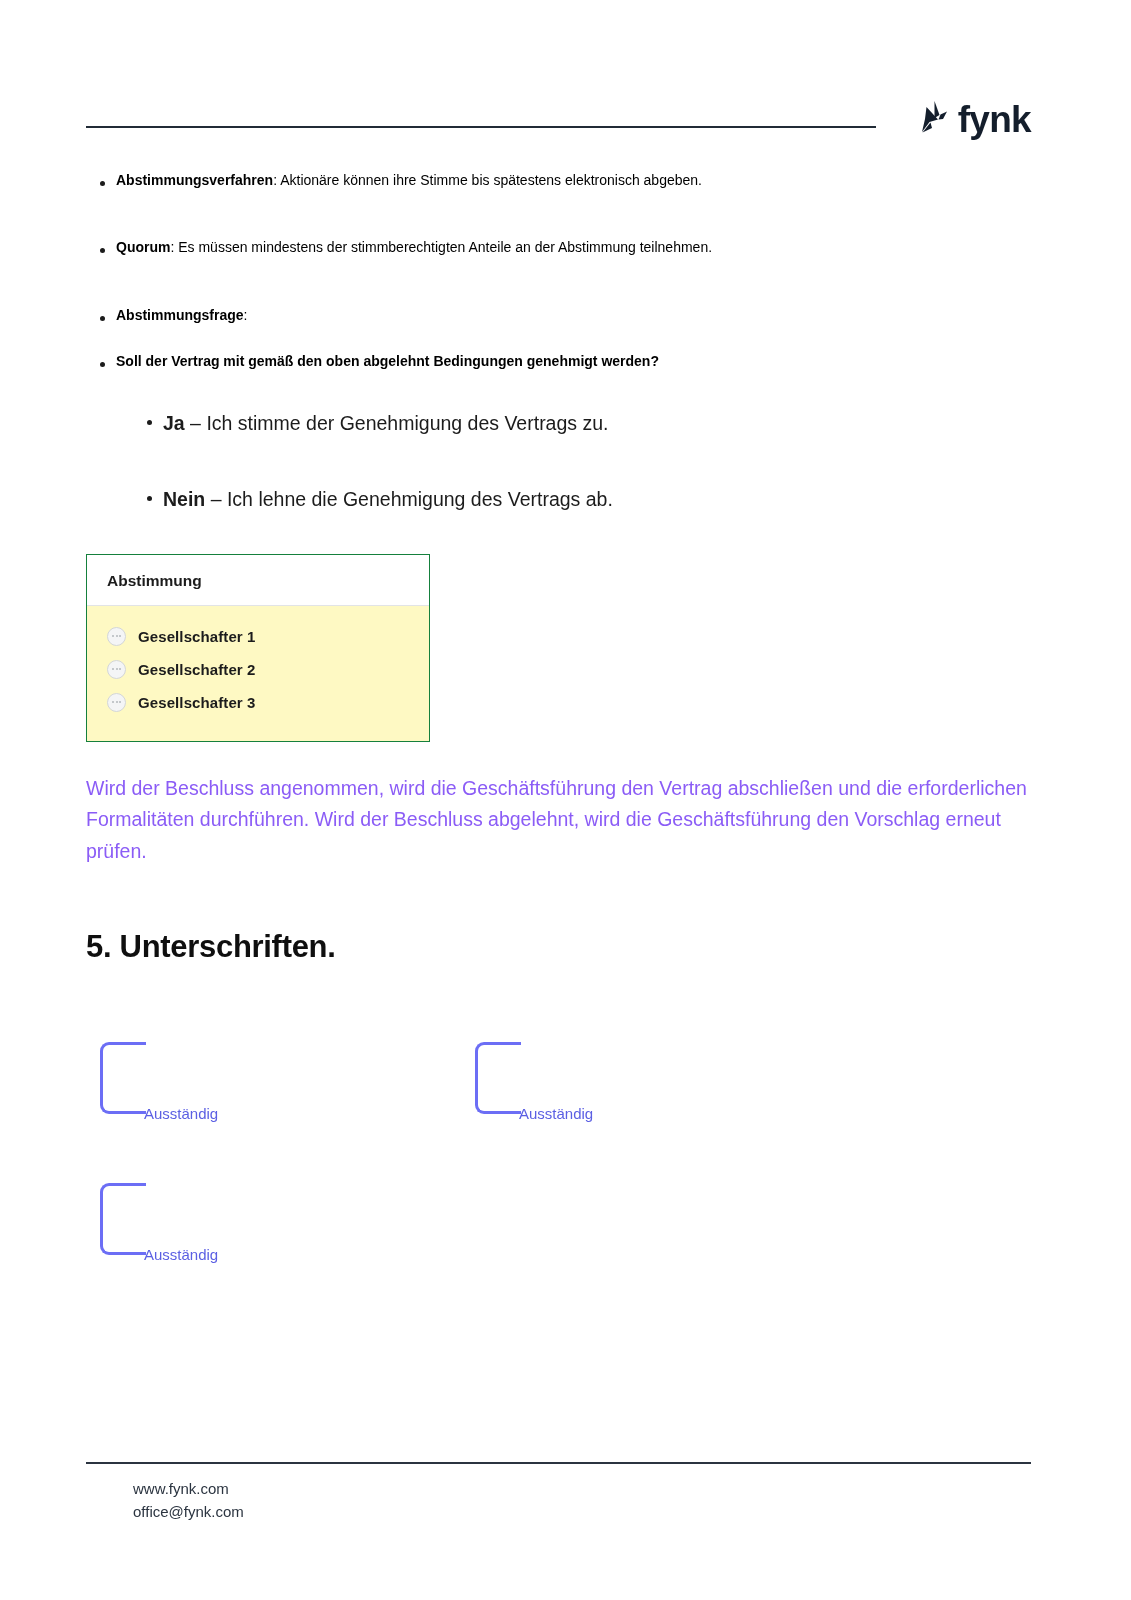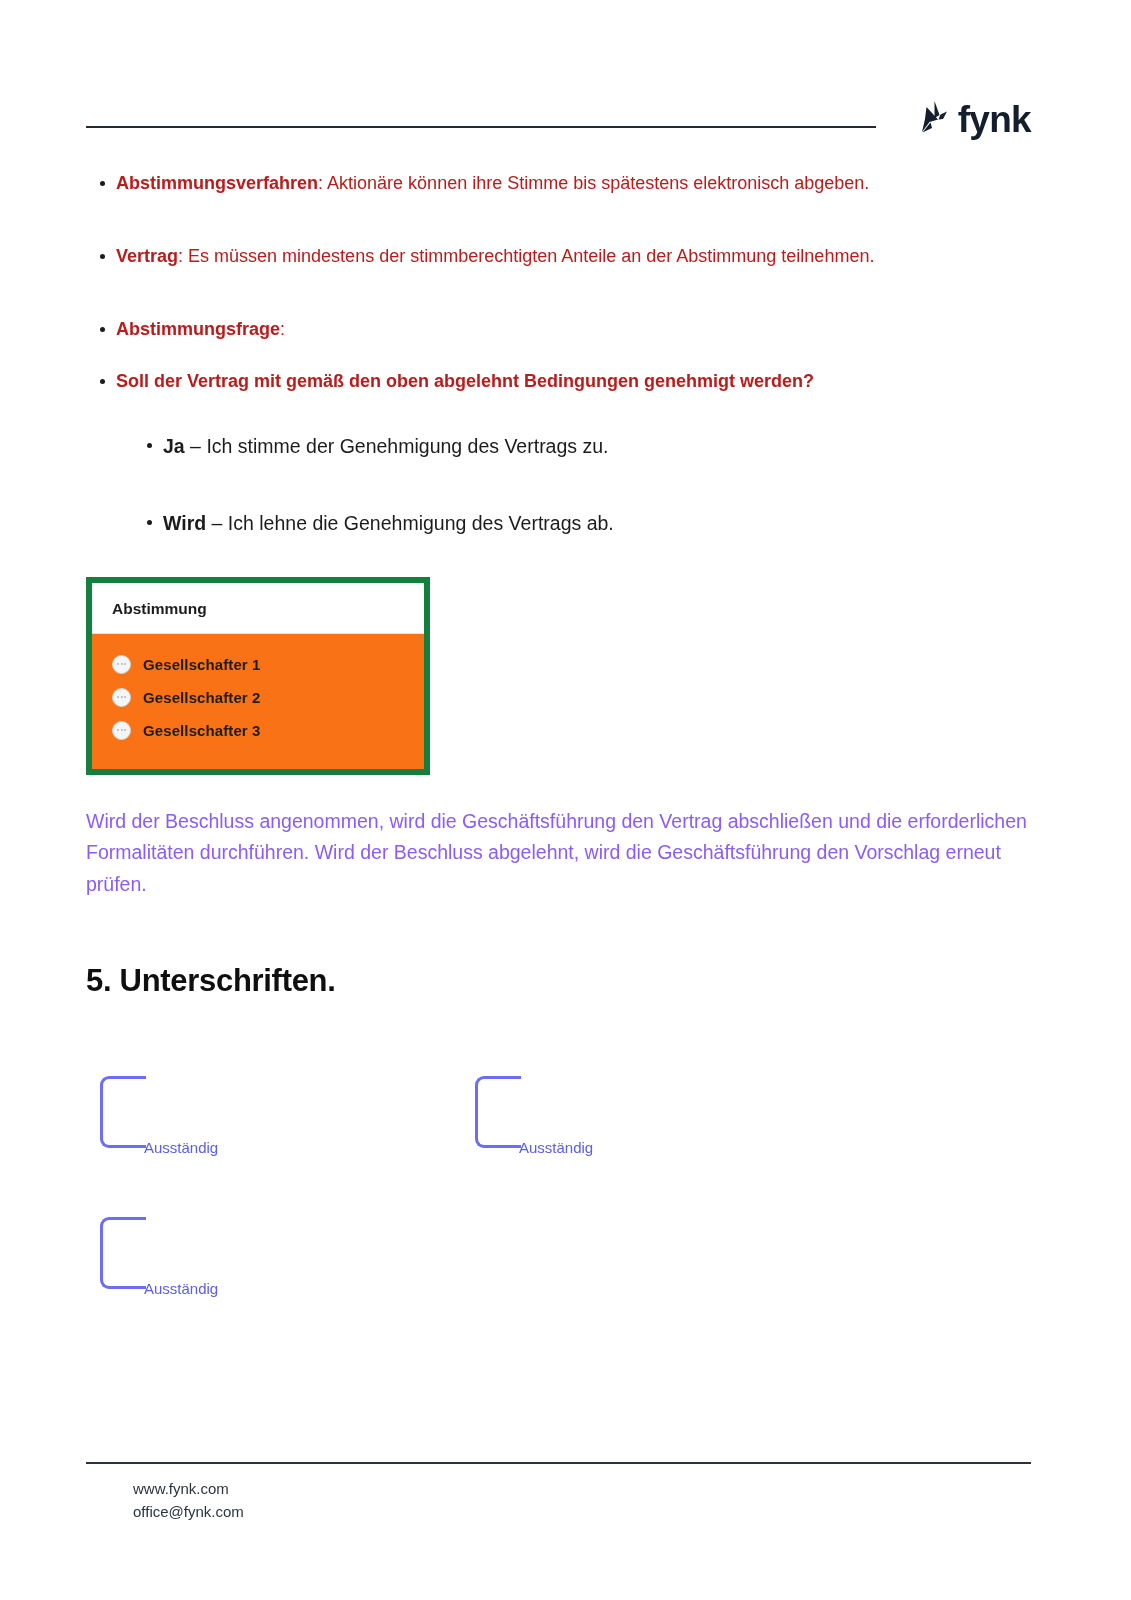--- a/index.html
+++ b/index.html
@@ -67,23 +67,23 @@
   }
 
   ul.bullets {
     list-style: none;
     margin: 0;
     padding: 0;
   }
   ul.bullets > li {
     position: relative;
     padding-left: 30px;
-    font-size: 18px;
+    font-size: 14px;
     line-height: 1.45;
-    color: #b91c1c;
+    color: #000000;
     margin-bottom: 47px;
   }
   ul.bullets > li::before {
     content: "";
     position: absolute;
     left: 14px;
     top: 11px;
     width: 5px;
     height: 5px;
     border-radius: 50%;
@@ -124,22 +124,22 @@
     background: #1c1c1c;
   }
   .sub-wrap {
     margin-left: 47px;
     margin-top: -4px;
   }
 
   
   .vote-card {
     width: 344px;
-    border: 6px solid #15803d;
-    background: #f97316;
+    border: 1px solid #15803d;
+    background: #fef9c3;
     box-sizing: border-box;
     margin-top: -8px;
   }
   .vote-card-header {
     background: #ffffff;
     border-bottom: 1px solid #e2e4e6;
     padding: 17px 20px 15px 20px;
     font-size: 15.5px;
     font-weight: bold;
     color: #1c1c1c;
@@ -273,37 +273,37 @@
     </div>
   </div>
 
   <div class="content">
 
     <ul class="bullets">
       <li>
         <span class="lbl">Abstimmungsverfahren</span><span>: </span><span>Aktionäre können ihre Stimme bis spätestens  elektronisch abgeben.</span>
       </li>
       <li>
-        <span class="lbl">Vertrag</span><span>: </span><span>Es müssen mindestens der stimmberechtigten Anteile an der Abstimmung teilnehmen.</span>
+        <span class="lbl">Quorum</span><span>: </span><span>Es müssen mindestens der stimmberechtigten Anteile an der Abstimmung teilnehmen.</span>
       </li>
       <li class="tight">
         <span class="lbl">Abstimmungsfrage</span><span>:</span>
       </li>
       <li class="question">
         <span>Soll der Vertrag mit gemäß den oben abgelehnt Bedingungen genehmigt werden?</span>
       </li>
     </ul>
 
     <div class="sub-wrap">
       <ul class="sub-bullets">
         <li>
           <span class="lbl">Ja</span><span> – Ich stimme der Genehmigung des Vertrags zu.</span>
         </li>
         <li>
-          <span class="lbl">Wird</span><span> – Ich lehne die Genehmigung des Vertrags ab.</span>
+          <span class="lbl">Nein</span><span> – Ich lehne die Genehmigung des Vertrags ab.</span>
         </li>
       </ul>
     </div>
 
     <div class="vote-card">
       <div class="vote-card-header">Abstimmung</div>
       <div class="vote-card-body">
         <div class="vote-row">
           <span class="status-dot">
               <i></i>

